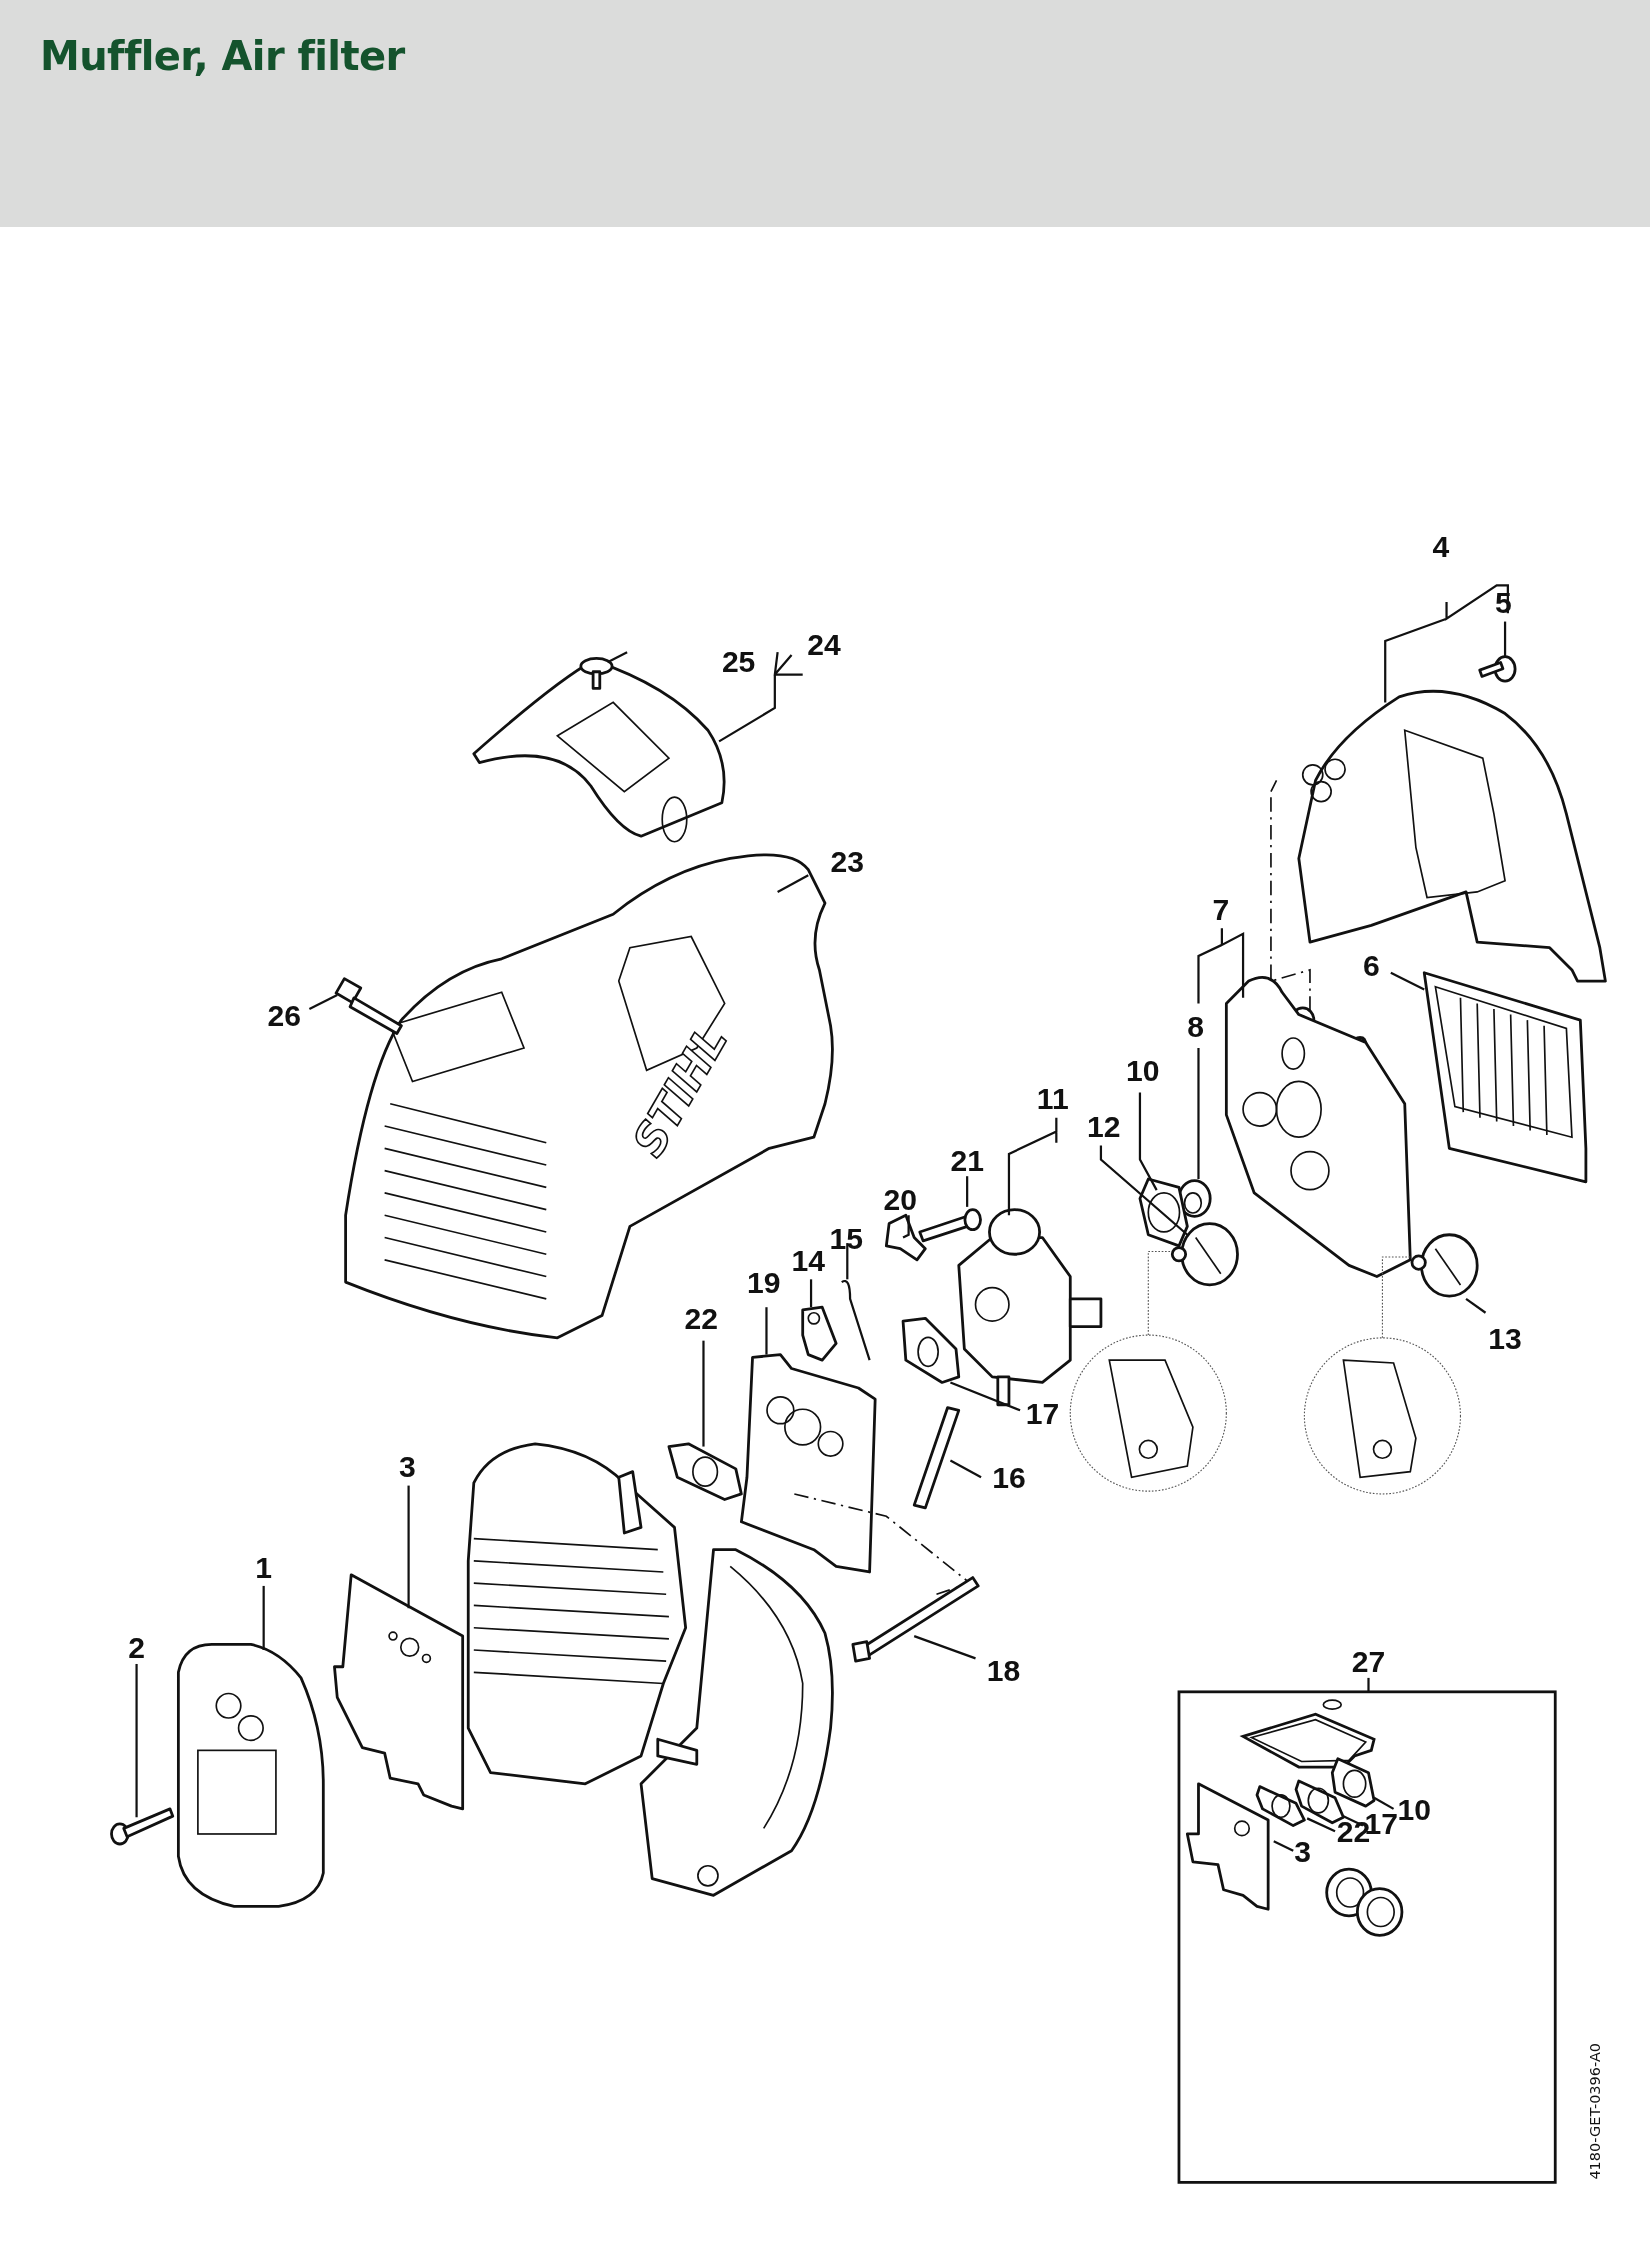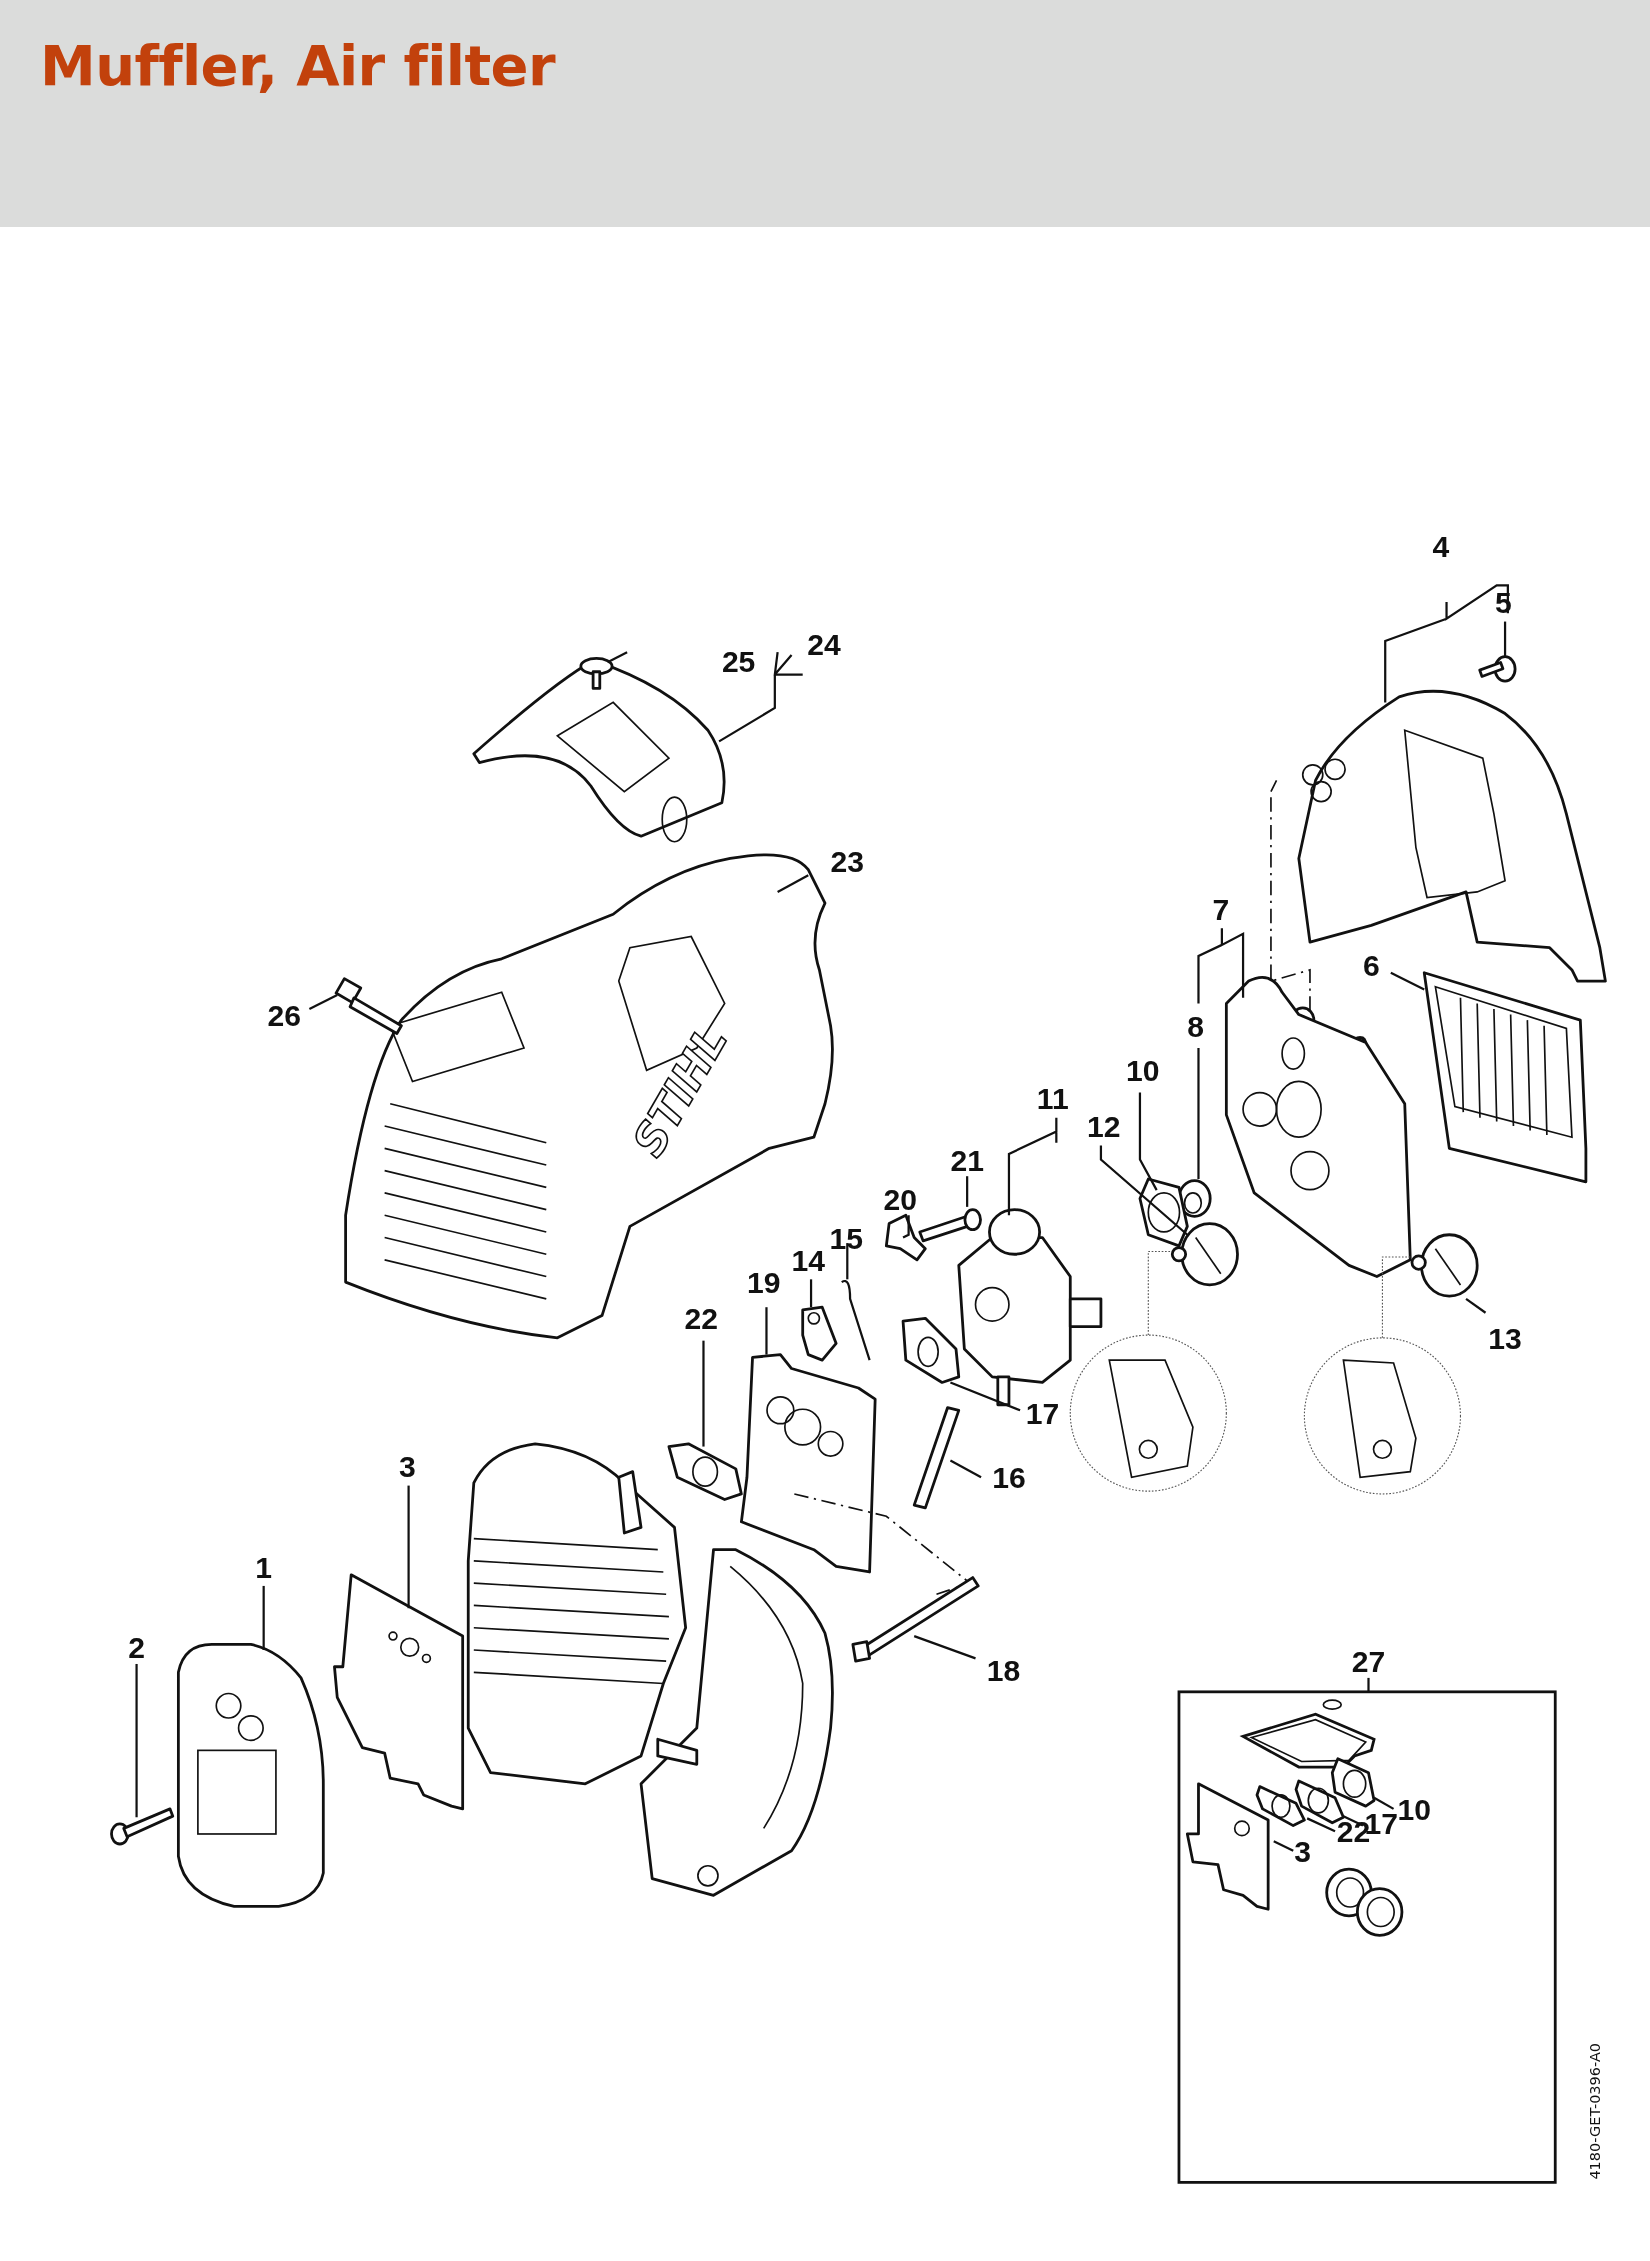--- a/index.html
+++ b/index.html
@@ -1,18 +1,18 @@
 <!DOCTYPE html>
 <html style="font-size:9px"><head>
 <meta charset="utf-8">
 <style>
   html, body { margin: 0; padding: 0; background: #ffffff; }
   body { width: 1650px; height: 2261px; position: relative; overflow: hidden; font-family: "Liberation Sans", sans-serif; }
   .header { position: absolute; left: 0; top: 0; width: 1650px; height: 227px; background: #dbdcdb; }
-  .title { position: absolute; left: 40px; top: 33px; font-family: "DejaVu Sans", sans-serif; font-weight: bold; font-size: 56px; color: #c2410c; letter-spacing: -0.6px; }
+  .title { position: absolute; left: 40px; top: 33px; font-family: "DejaVu Sans", sans-serif; font-weight: bold; font-size: 40px; color: #14532d; letter-spacing: -0.6px; }
   svg.diagram { position: absolute; left: 0; top: 0; width: 1650px; height: 2261px; }
   .callout { font-family: "Liberation Sans", sans-serif; font-weight: bold; font-size: 54px; fill: #111; }
   .part { fill: #fff; stroke: #111; stroke-width: 5; stroke-linejoin: round; }
   .thin { fill: none; stroke: #111; stroke-width: 3; }
   .lead { fill: none; stroke: #111; stroke-width: 4; }
   .dash { fill: none; stroke: #111; stroke-width: 3; stroke-dasharray: 26 10 4 10; }
   .dot { fill: none; stroke: #555; stroke-width: 2; stroke-dasharray: 3 3; }
   .docid { font-family: "DejaVu Sans", sans-serif; font-size: 26px; fill: #111; }
 </style>
 </head>

